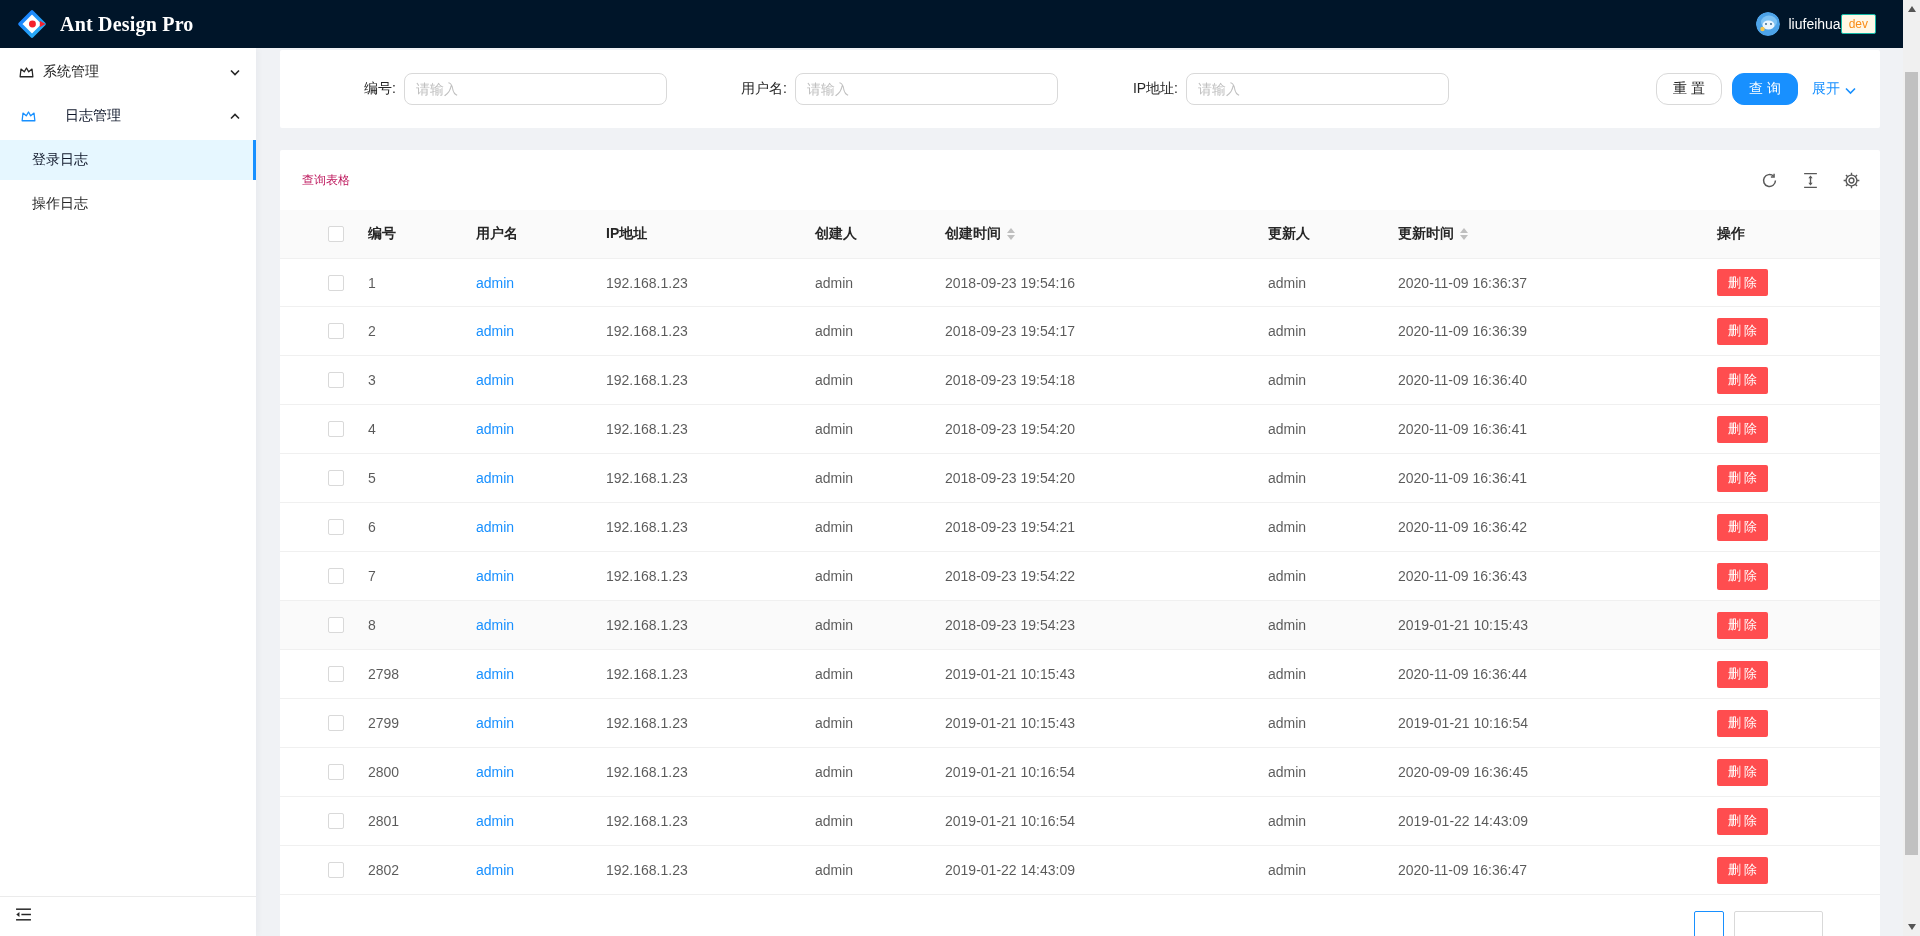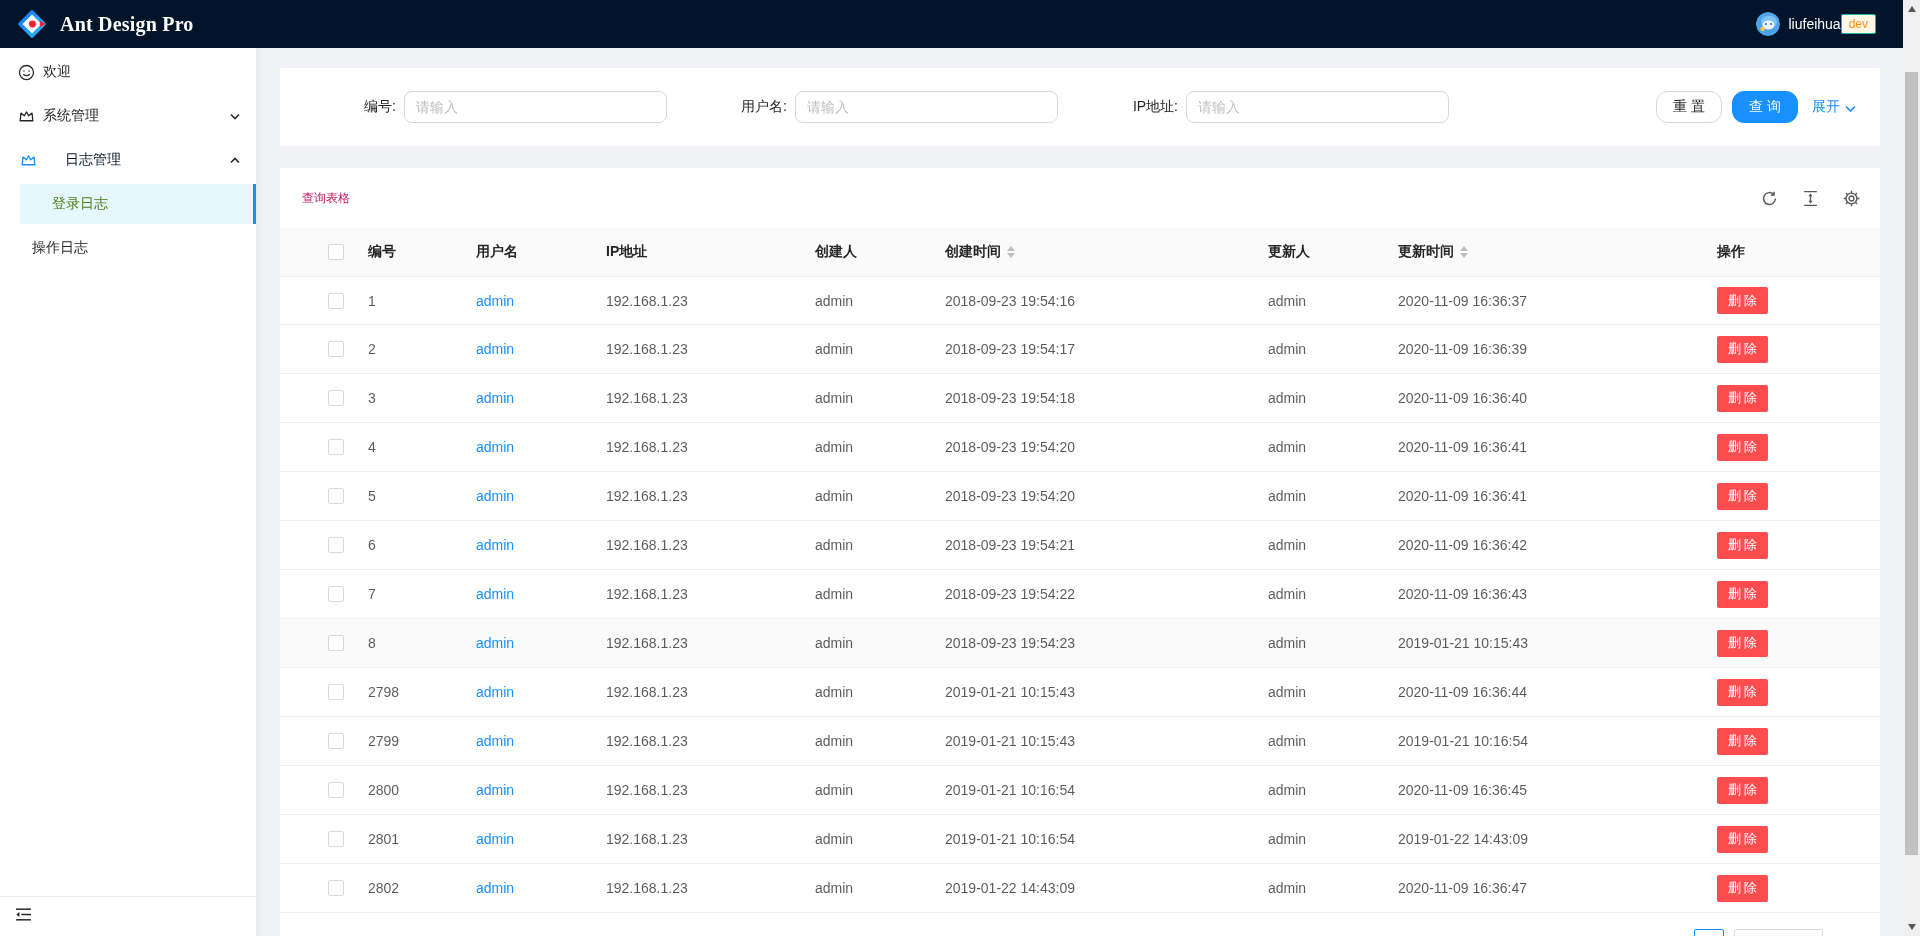--- a/index.html
+++ b/index.html
@@ -20,28 +20,28 @@
   .sidebar { position:absolute; top:48px; left:0; width:256px; height:888px; background:#fff;
     z-index:5; box-shadow:2px 0 6px rgba(0,21,41,.04); }
   .menu { padding-top:0; }
   .menu-item { height:40px; margin:4px 0; display:flex; align-items:center; padding-left:18px;
     position:relative; font-size:14px; color:#262626; cursor:pointer; }
   .menu-item .micon { width:17px; height:17px; margin-right:8px; display:flex; align-items:center; }
   .menu-item .arrow { position:absolute; right:16px; display:flex; }
   .menu-item.active-parent, .menu-item.active-parent .mlabel { color:#0f172a;padding-left:20px; }
   .submenu-item { height:40px; margin:4px 0; display:flex; align-items:center; padding-left:32px;
     font-size:14px; color:#262626; cursor:pointer; position:relative; }
-  .submenu-item.selected { background:#e6f7ff; color:#4d7c0f;margin-left:20px; }
+  .submenu-item.selected { background:#e6f7ff; color:#0f172a; }
   .submenu-item.selected::after { content:''; position:absolute; right:0; top:0; width:3px;
     height:100%; background:#1890ff; }
   .sidebar-footer { position:absolute; bottom:0; left:0; width:100%; height:40px;
     border-top:1px solid #ebebeb; display:flex; align-items:center; padding-left:15px; cursor:pointer; }
   
   .content { position:absolute; top:48px; left:256px; width:1647px; height:888px;
-    padding:20px 23px 0 24px; }
+    padding:2px 23px 0 24px; }
   .card { background:#fff; border-radius:2px; }
   .search-card { height:78px; display:flex; align-items:center; position:relative; padding-left:24px; }
   .sfield { display:flex; align-items:center; width:391px; }
   .sfield label { flex:0 0 100px; text-align:right; padding-right:8px; font-size:14px; color:#262626; }
   .sfield input { width:263px; height:32px; border:1px solid #d9d9d9; border-radius:8px;
     padding:0 11px; font-size:14px; color:#262626; outline:none; background:#fff;
     font-family:"Liberation Sans","DejaVu Sans",sans-serif; }
   .sfield input::placeholder { color:#bfbfbf; }
   .search-actions { position:absolute; right:24px; top:50%; transform:translateY(-50%);
     display:flex; align-items:center; }
@@ -121,31 +121,20 @@
     </span>
     <span class="username">liufeihua</span>
     <span class="env-tag">dev</span>
   </div>
 </header>
 
 <aside class="sidebar">
   <nav class="menu">
     <div class="menu-item">
       <span class="micon">
-        <svg width="17" height="17" viewBox="0 0 16 16" fill="none" stroke="#262626" stroke-width="1.2">
-          <circle cx="8" cy="8" r="6.6"></circle>
-          <circle cx="5.6" cy="6.6" r="0.7" fill="#262626" stroke="none"></circle>
-          <circle cx="10.4" cy="6.6" r="0.7" fill="#262626" stroke="none"></circle>
-          <path d="M5 9.6 Q8 12.2 11 9.6"></path>
-        </svg>
-      </span>
-      <span class="mlabel">欢迎</span>
-    </div>
-    <div class="menu-item">
-      <span class="micon">
         <svg width="17" height="17" viewBox="0 0 16 16" fill="none" stroke="#262626" stroke-width="1.2" stroke-linejoin="round">
           <path d="M2 12 L2.8 4.8 L5.9 7.4 L8 3.8 L10.1 7.4 L13.2 4.8 L14 12 Z"></path>
         </svg>
       </span>
       <span class="mlabel">系统管理</span>
       <span class="arrow">
         <svg width="10" height="7" viewBox="0 0 10 7" fill="none" stroke="#262626" stroke-width="1.6">
           <polyline points="1,1.5 5,5.5 9,1.5"></polyline>
         </svg>
       </span>
@@ -407,21 +396,21 @@
         <div class="tr">
           <div>
             <span class="checkbox"></span>
           </div>
           <div>2800</div>
           <div><a class="link">admin</a></div>
           <div>192.168.1.23</div>
           <div>admin</div>
           <div>2019-01-21 10:16:54</div>
           <div>admin</div>
-          <div>2020-11-09 16:36:45</div>
+          <div>2020-09-09 16:36:45</div>
           <div><button class="del-btn">删除</button></div>
         </div>
         <div class="tr">
           <div>
             <span class="checkbox"></span>
           </div>
           <div>2801</div>
           <div><a class="link">admin</a></div>
           <div>192.168.1.23</div>
           <div>admin</div>

